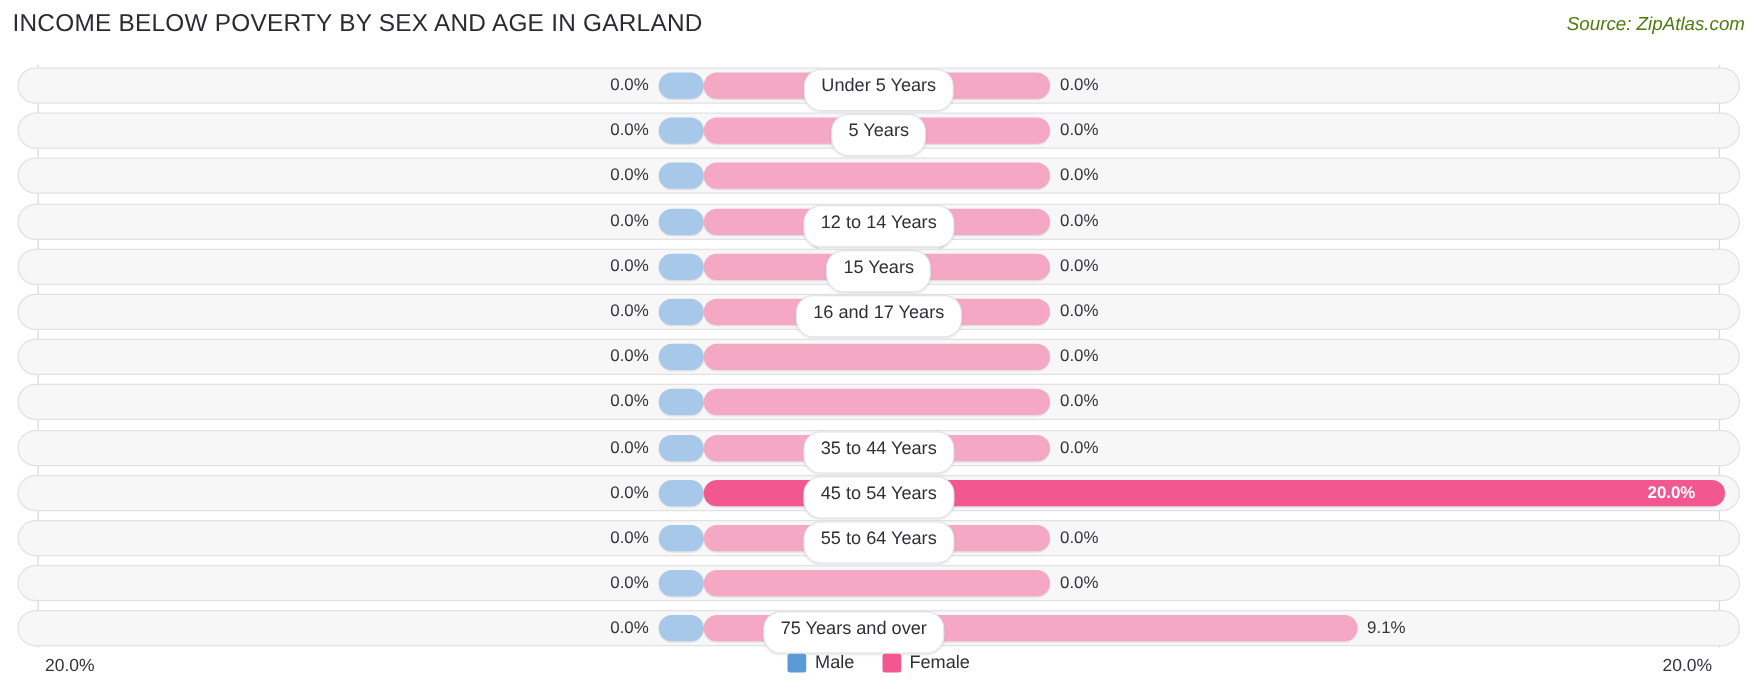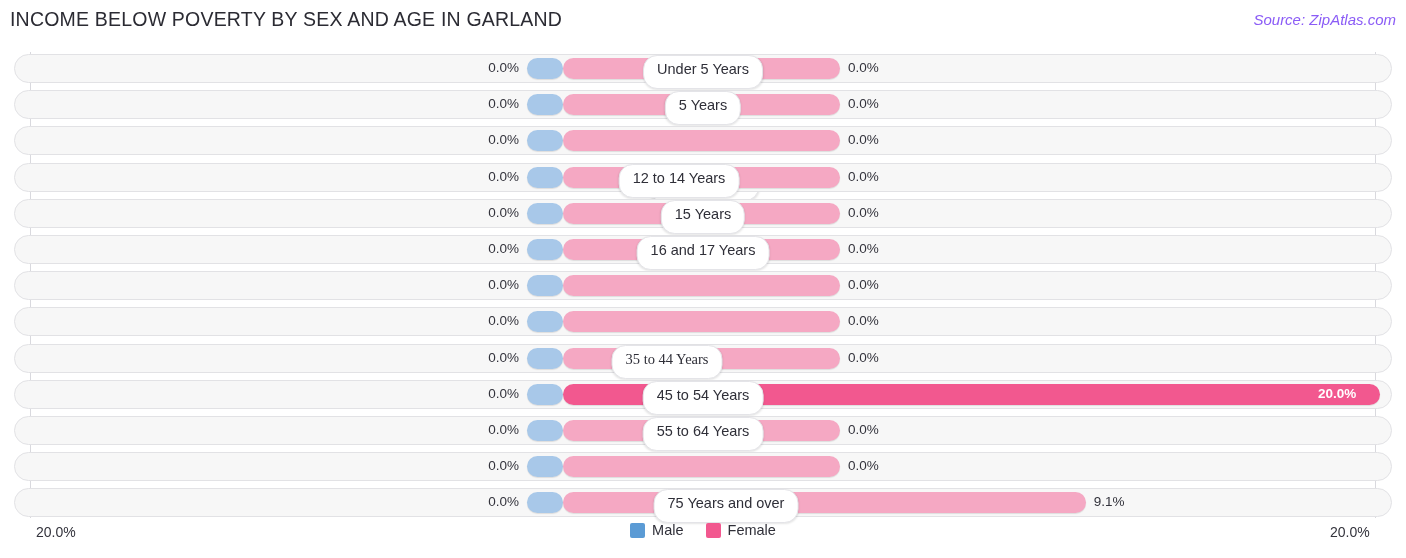--- a/index.html
+++ b/index.html
@@ -23,21 +23,21 @@
     font-size: 19.5px;
     letter-spacing: .2px;
     color: #2b2b33;
     white-space: nowrap;
   }
   .source-note {
     position: absolute;
     right: 10px; top: 11px;
     font-size: 15px;
     font-style: italic;
-    color: #8b5cf6;
+    color: #4d7c0f;
     white-space: nowrap;
   }
 
   
   .plot {
     position: absolute;
     left: 14px; top: 52px;
     width: 1378px;
     height: 466px;
   }
@@ -177,21 +177,21 @@
           <div class="bar female" style="left: 549px; width: 277px;"></div>
           <div class="val" style="left: 834px;">0.0%</div>
           <div class="cat-pill" style="left: 689px; margin-top: 40px;">6 to 11 Years</div>
         </div>
         <div class="row" style="top: 110.6px;">
           <div class="track"></div>
           <div class="val left" style="left: 427px; width: 78px;">0.0%</div>
           <div class="bar male" style="left: 513px; width: 36px;"></div>
           <div class="bar female" style="left: 549px; width: 277px;"></div>
           <div class="val" style="left: 834px;">0.0%</div>
-          <div class="cat-pill" style="left: 665px;">12 to 14 Years</div>
+          <div class="cat-pill" style="left: 689px;">12 to 14 Years</div>
         </div>
         <div class="row" style="top: 146.8px;">
           <div class="track"></div>
           <div class="val left" style="left: 427px; width: 78px;">0.0%</div>
           <div class="bar male" style="left: 513px; width: 36px;"></div>
           <div class="bar female" style="left: 549px; width: 277px;"></div>
           <div class="val" style="left: 834px;">0.0%</div>
           <div class="cat-pill" style="left: 689px;">15 Years</div>
         </div>
         <div class="row" style="top: 183px;">
@@ -215,21 +215,21 @@
           <div class="bar male" style="left: 513px; width: 36px;"></div>
           <div class="bar female" style="left: 549px; width: 277px;"></div>
           <div class="val" style="left: 834px;">0.0%</div>
         </div>
         <div class="row" style="top: 291.6px;">
           <div class="track"></div>
           <div class="val left" style="left: 427px; width: 78px;">0.0%</div>
           <div class="bar male" style="left: 513px; width: 36px;"></div>
           <div class="bar female" style="left: 549px; width: 277px;"></div>
           <div class="val" style="left: 834px;">0.0%</div>
-          <div class="cat-pill" style="left: 653px; font-family: Liberation Serif, serif;">35 to 44 Years</div>
+          <div class="cat-pill" style="left: 689px;">35 to 44 Years</div>
         </div>
         <div class="row" style="top: 327.8px;">
           <div class="track"></div>
           <div class="val left" style="left: 427px; width: 78px;">0.0%</div>
           <div class="bar male" style="left: 513px; width: 36px;"></div>
           <div class="bar female hi" style="left: 549px; width: 817px;"></div>
           <div class="val inside" style="left: 1304px;">20.0%</div>
           <div class="cat-pill" style="left: 689px;">45 to 54 Years</div>
         </div>
         <div class="row" style="top: 364px;">
@@ -246,21 +246,21 @@
           <div class="bar male" style="left: 513px; width: 36px;"></div>
           <div class="bar female" style="left: 549px; width: 277px;"></div>
           <div class="val" style="left: 834px;">0.0%</div>
         </div>
         <div class="row" style="top: 436.4px;">
           <div class="track"></div>
           <div class="val left" style="left: 427px; width: 78px;">0.0%</div>
           <div class="bar male" style="left: 513px; width: 36px;"></div>
           <div class="bar female" style="left: 549px; width: 522.7px;"></div>
           <div class="val" style="left: 1079.7px; text-align: right;">9.1%</div>
-          <div class="cat-pill" style="left: 712px;">75 Years and over</div>
+          <div class="cat-pill" style="left: 669px;">75 Years and over</div>
         </div>
       </div>
   </div>
 
   <div class="axis-tick start">20.0%</div>
   <div class="axis-tick end">20.0%</div>
 
   <div class="legend">
     <div class="legend-item">
       <span class="swatch male"></span>

